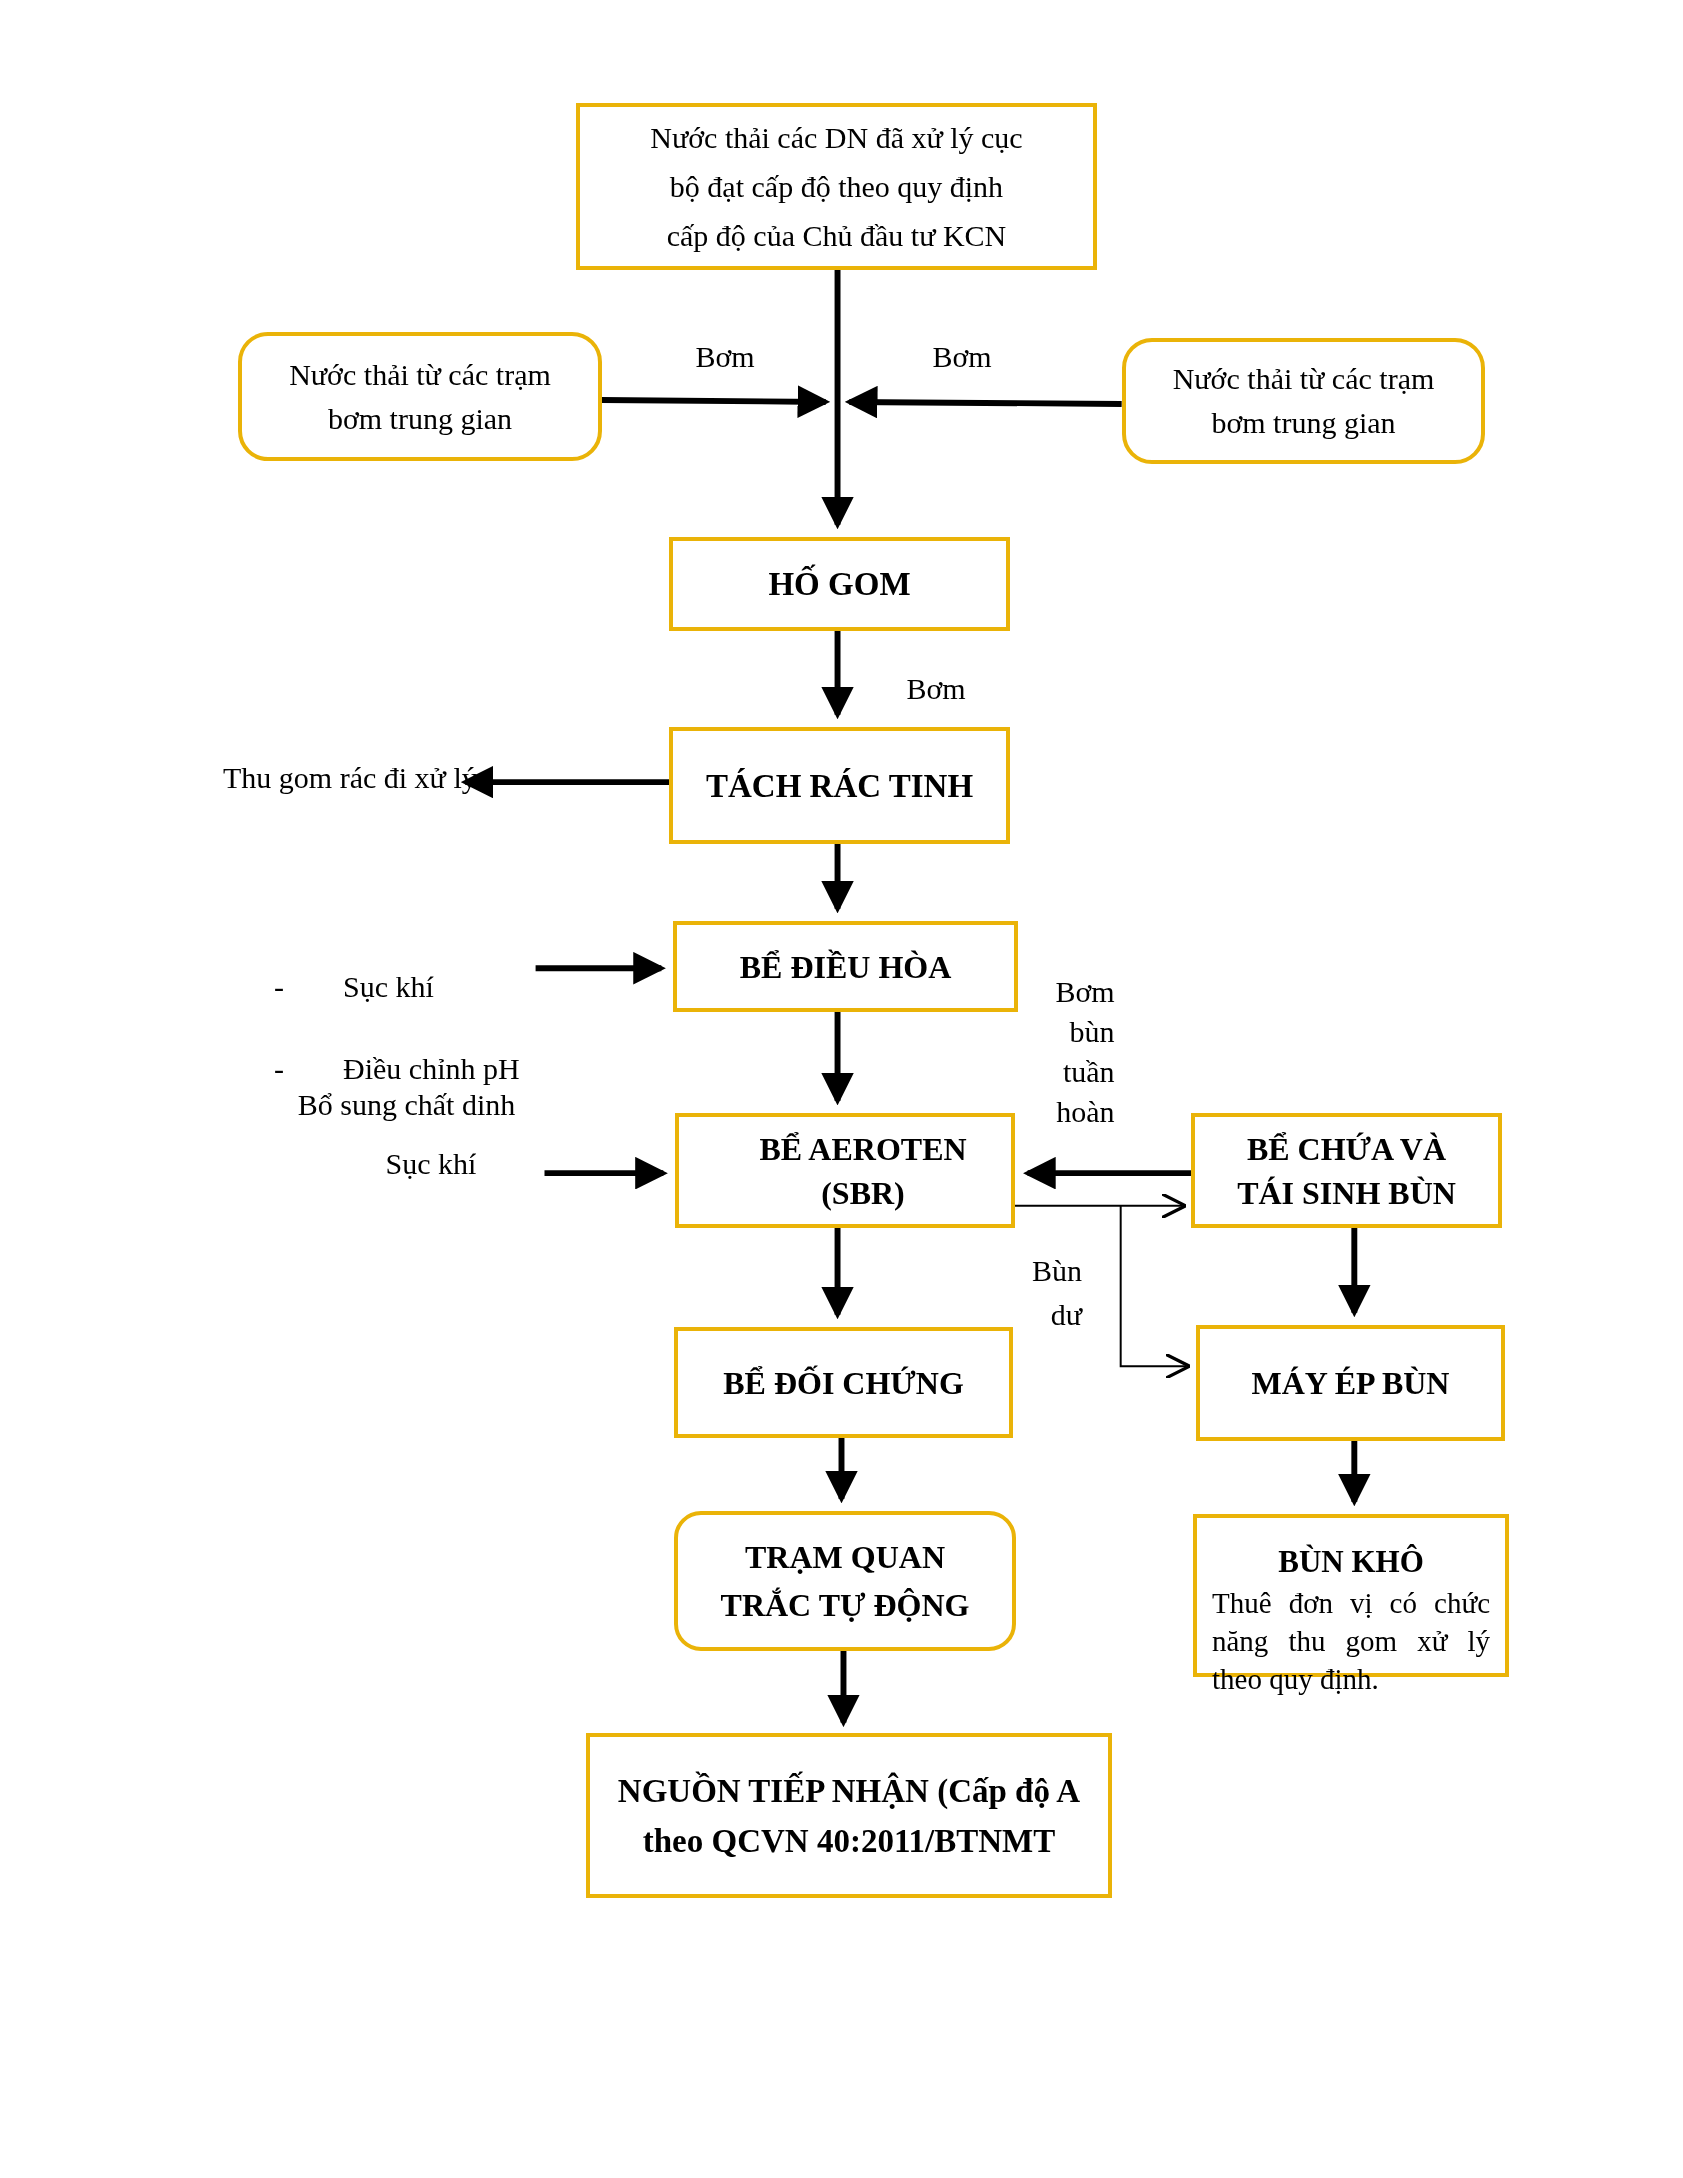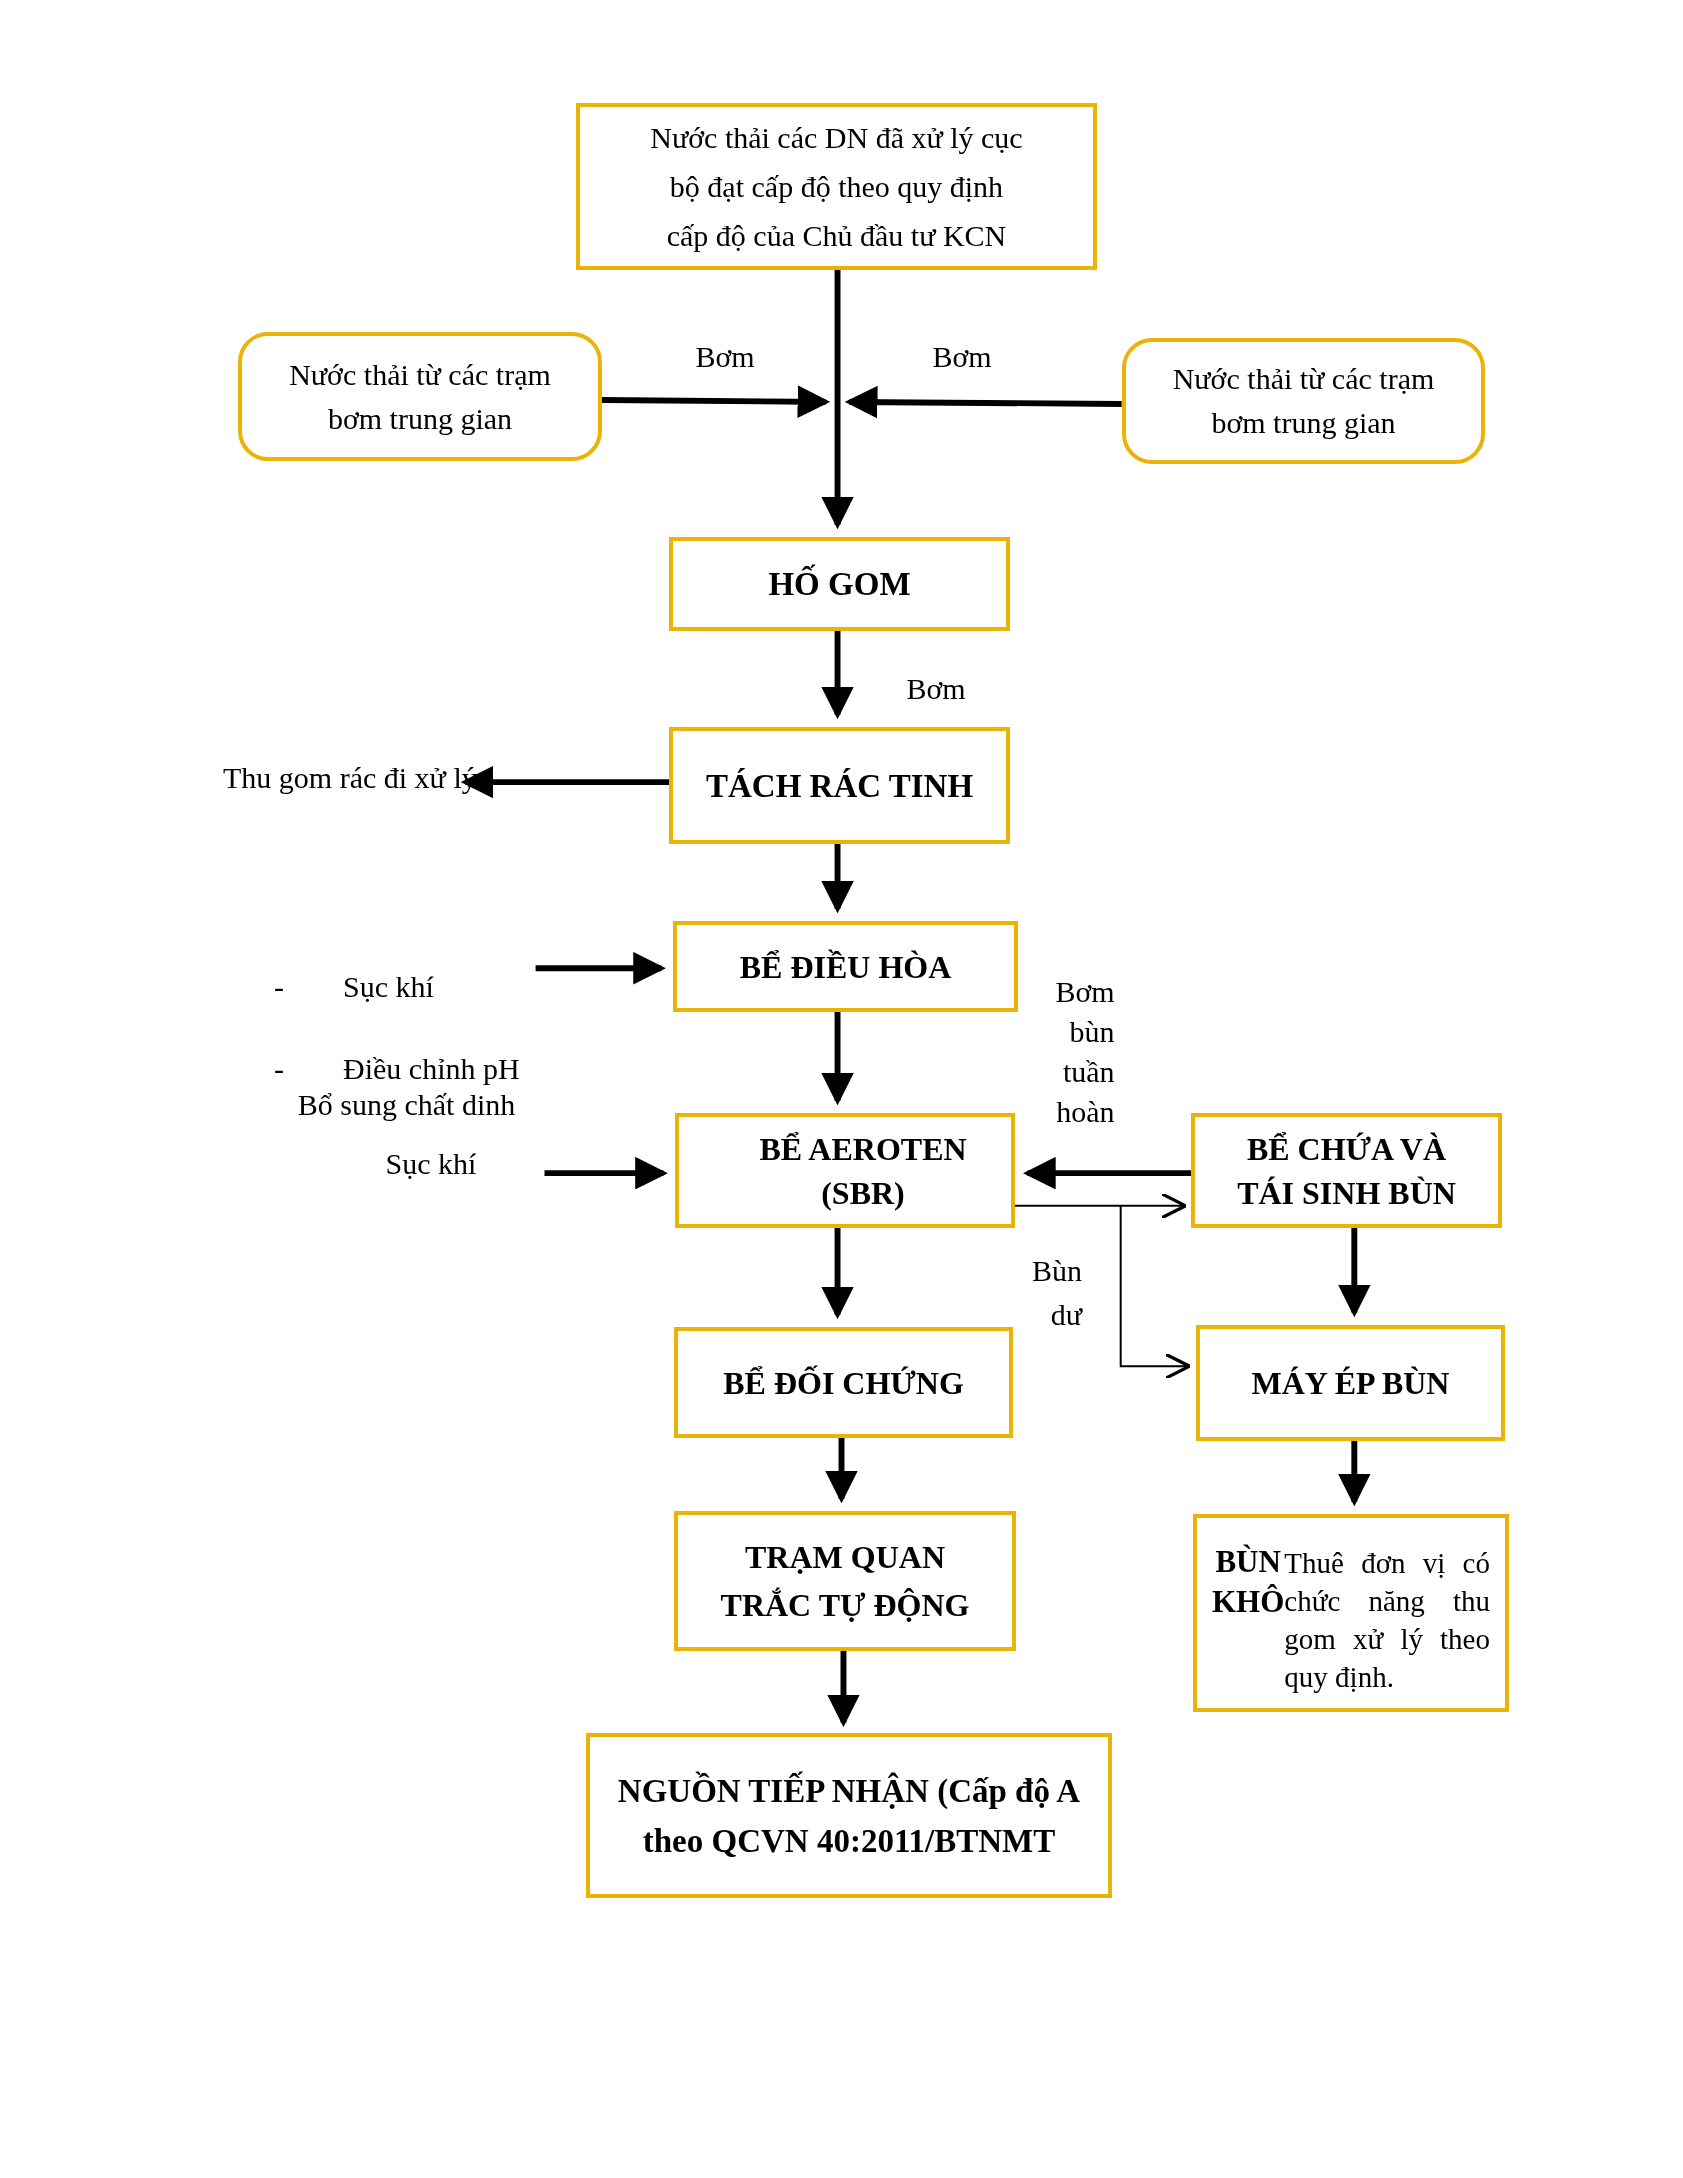--- a/index.html
+++ b/index.html
@@ -39,25 +39,25 @@
   #influent      {left:576px;top:103px;width:521px;height:167px;line-height:49px;}
   #pump-left     {left:238px;top:332px;width:364px;height:129px;line-height:44px;}
   #pump-right    {left:1122px;top:338px;width:363px;height:126px;line-height:44px;}
   #ho-gom        {left:669px;top:537px;width:341px;height:94px;font-size:33px;}
   #tach-rac      {left:669px;top:727px;width:341px;height:117px;font-size:33px;}
   #be-dieu-hoa   {left:673px;top:921px;width:345px;height:91px;font-size:32px;}
   #be-aeroten    {left:675px;top:1113px;width:340px;height:115px;font-size:32px;line-height:44px;padding-left:36px;}
   #be-chua       {left:1191px;top:1113px;width:311px;height:115px;font-size:32px;line-height:44px;}
   #be-doi-chung  {left:674px;top:1327px;width:339px;height:111px;font-size:32px;}
   #may-ep-bun    {left:1196px;top:1325px;width:309px;height:116px;font-size:32px;}
-  #tram-quan-trac{left:674px;top:1511px;width:342px;height:140px;font-size:32px;line-height:48px;}
+  #tram-quan-trac{left:674px;top:1511px;width:342px;height:140px;font-size:32px;line-height:48px;border-radius:27px;}
   #nguon-tiep-nhan{left:586px;top:1733px;width:526px;height:165px;font-size:33px;line-height:50px;}
   #bun-kho{
-    left:1193px;top:1514px;width:316px;height:198px;
-    flex-direction:row;justify-content:space-between;
+    left:1193px;top:1514px;width:316px;height:163px;
+    flex-direction:column;justify-content:space-between;
     padding:24px 15px 10px;align-items:stretch;
   }
   #bun-kho .bk-title{font-weight:bold;font-size:31px;text-align:center;line-height:40px;}
   #bun-kho .bk-body{font-size:29px;line-height:38px;text-align:justify;margin-top:2px;}
   
   #lbl-bom-top-left {left:725px;top:337px;}
   #lbl-bom-top-right{left:962px;top:337px;}
   #lbl-bom-ho-gom   {left:936px;top:669px;}
   #lbl-thu-gom      {left:223px;top:758px;text-align:left;}
   #lbl-dash-list    {left:274px;top:925px;text-align:left;line-height:41px;}

